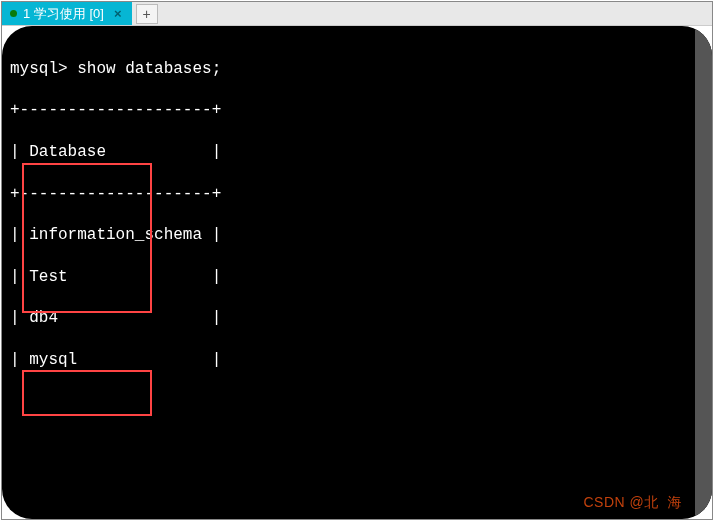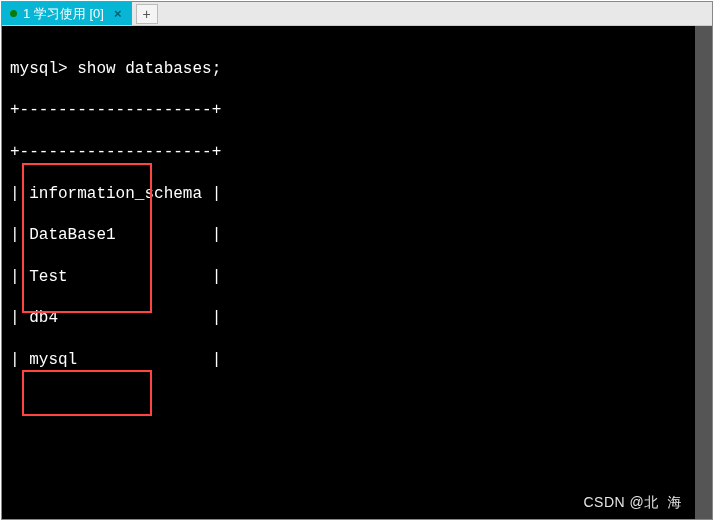--- a/index.html
+++ b/index.html
@@ -63,20 +63,21 @@
     .terminal {
       background: #000;
       color: #fff;
       width: 100%;
       height: calc(100% - 24px);
       padding: 12px 8px 8px 8px;
       white-space: pre;
       line-height: 1.3;
       position: relative;
       overflow: hidden;
+      border-radius: 30px;
     }
     .row { display: block; }
     .highlight-box {
       position: absolute;
       border: 2px solid #ff4444;
       pointer-events: none;
     }
     #hl1 { left: 20px; top: 137px; width: 130px; height: 150px; }
     #hl2 { left: 20px; top: 344px; width: 130px; height: 46px; }
     .scrollbar {
@@ -92,21 +93,21 @@
       top: 0;
       left: 0;
       width: 100%;
       height: 100%;
       background: #555;
     }
     .watermark {
       position: absolute;
       right: 30px;
       bottom: 8px;
-      color: #e5e5e5;
+      color: #c2410c;
       font-family: sans-serif;
       font-size: 14px;
       letter-spacing: 0.5px;
     }
   </style>
 </head>
 <body>
 
 <div class="outer-border">
   <div class="tab-bar">
@@ -116,23 +117,23 @@
       <span class="close">×</span>
     </div>
     <div class="new-tab">
       <span>+</span>
     </div>
   </div>
 
   <div class="terminal">
 <span class="row">mysql&gt; show databases;</span>
 <span class="row">+--------------------+</span>
+<span class="row">| Database           |</span>
 <span class="row">+--------------------+</span>
 <span class="row">| information_schema |</span>
-<span class="row">| DataBase1          |</span>
 <span class="row">| Test               |</span>
 <span class="row">| db4                |</span>
 <span class="row">| mysql              |</span>
 
 
 
 
 
 
 

